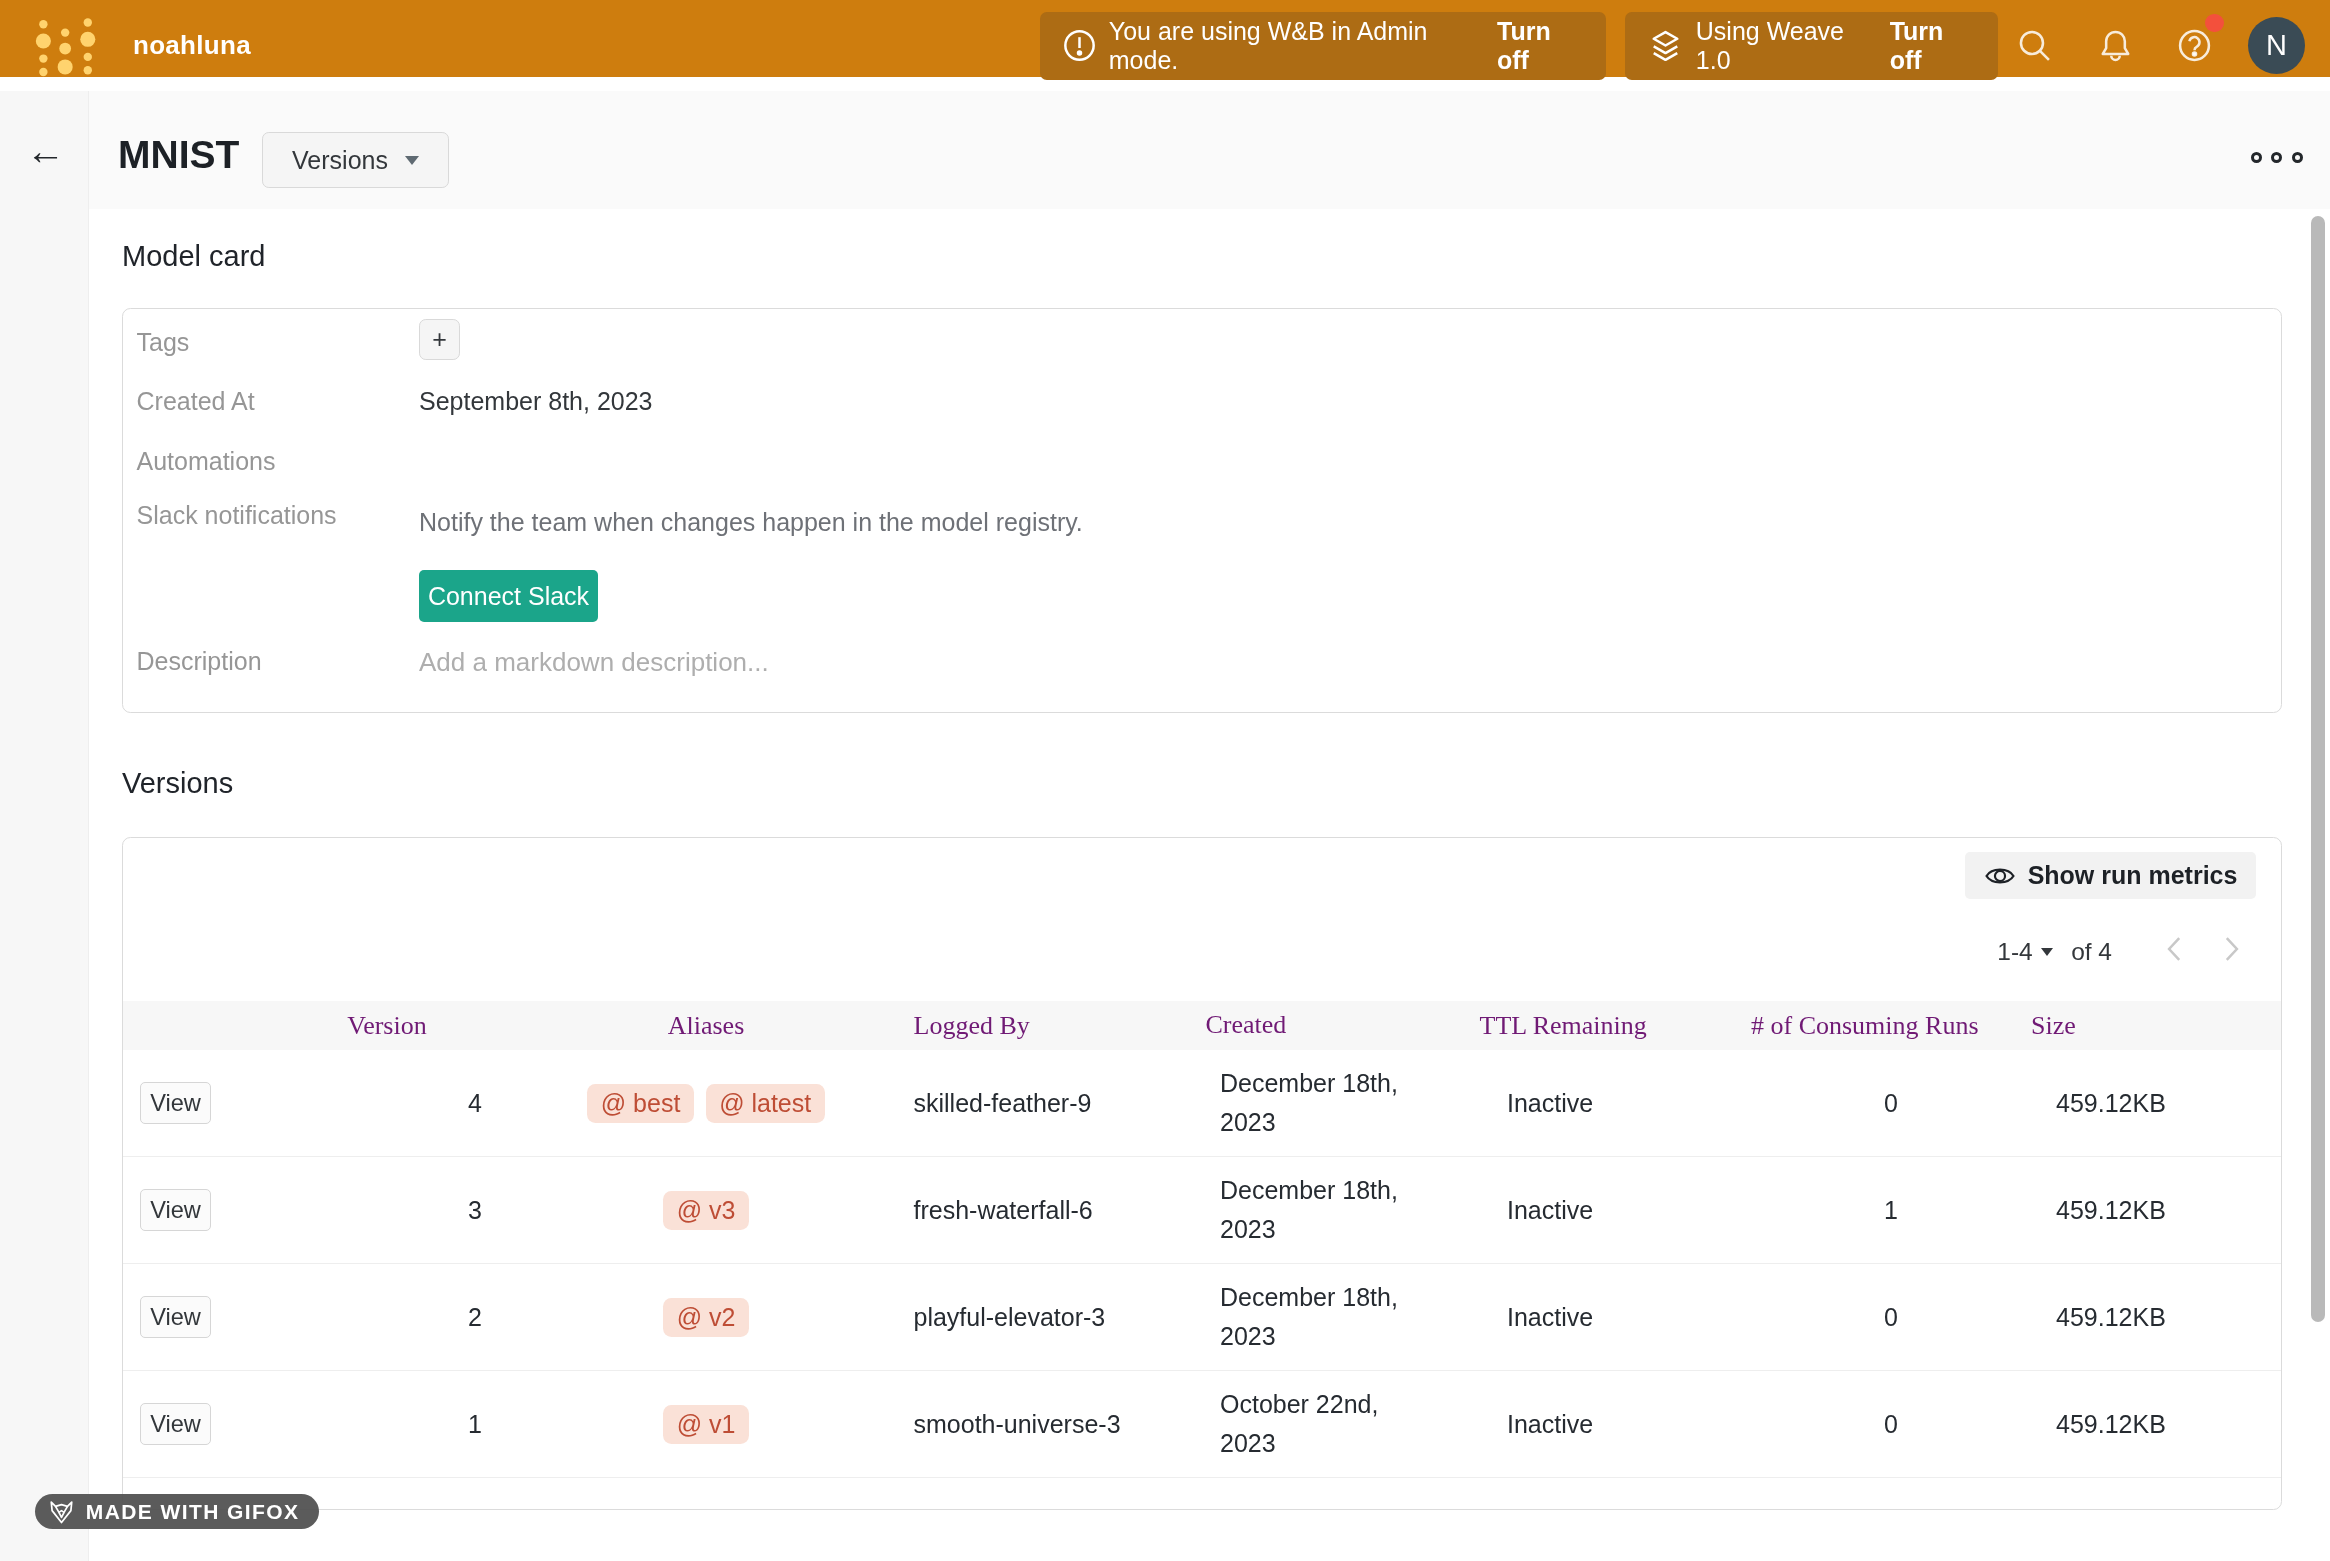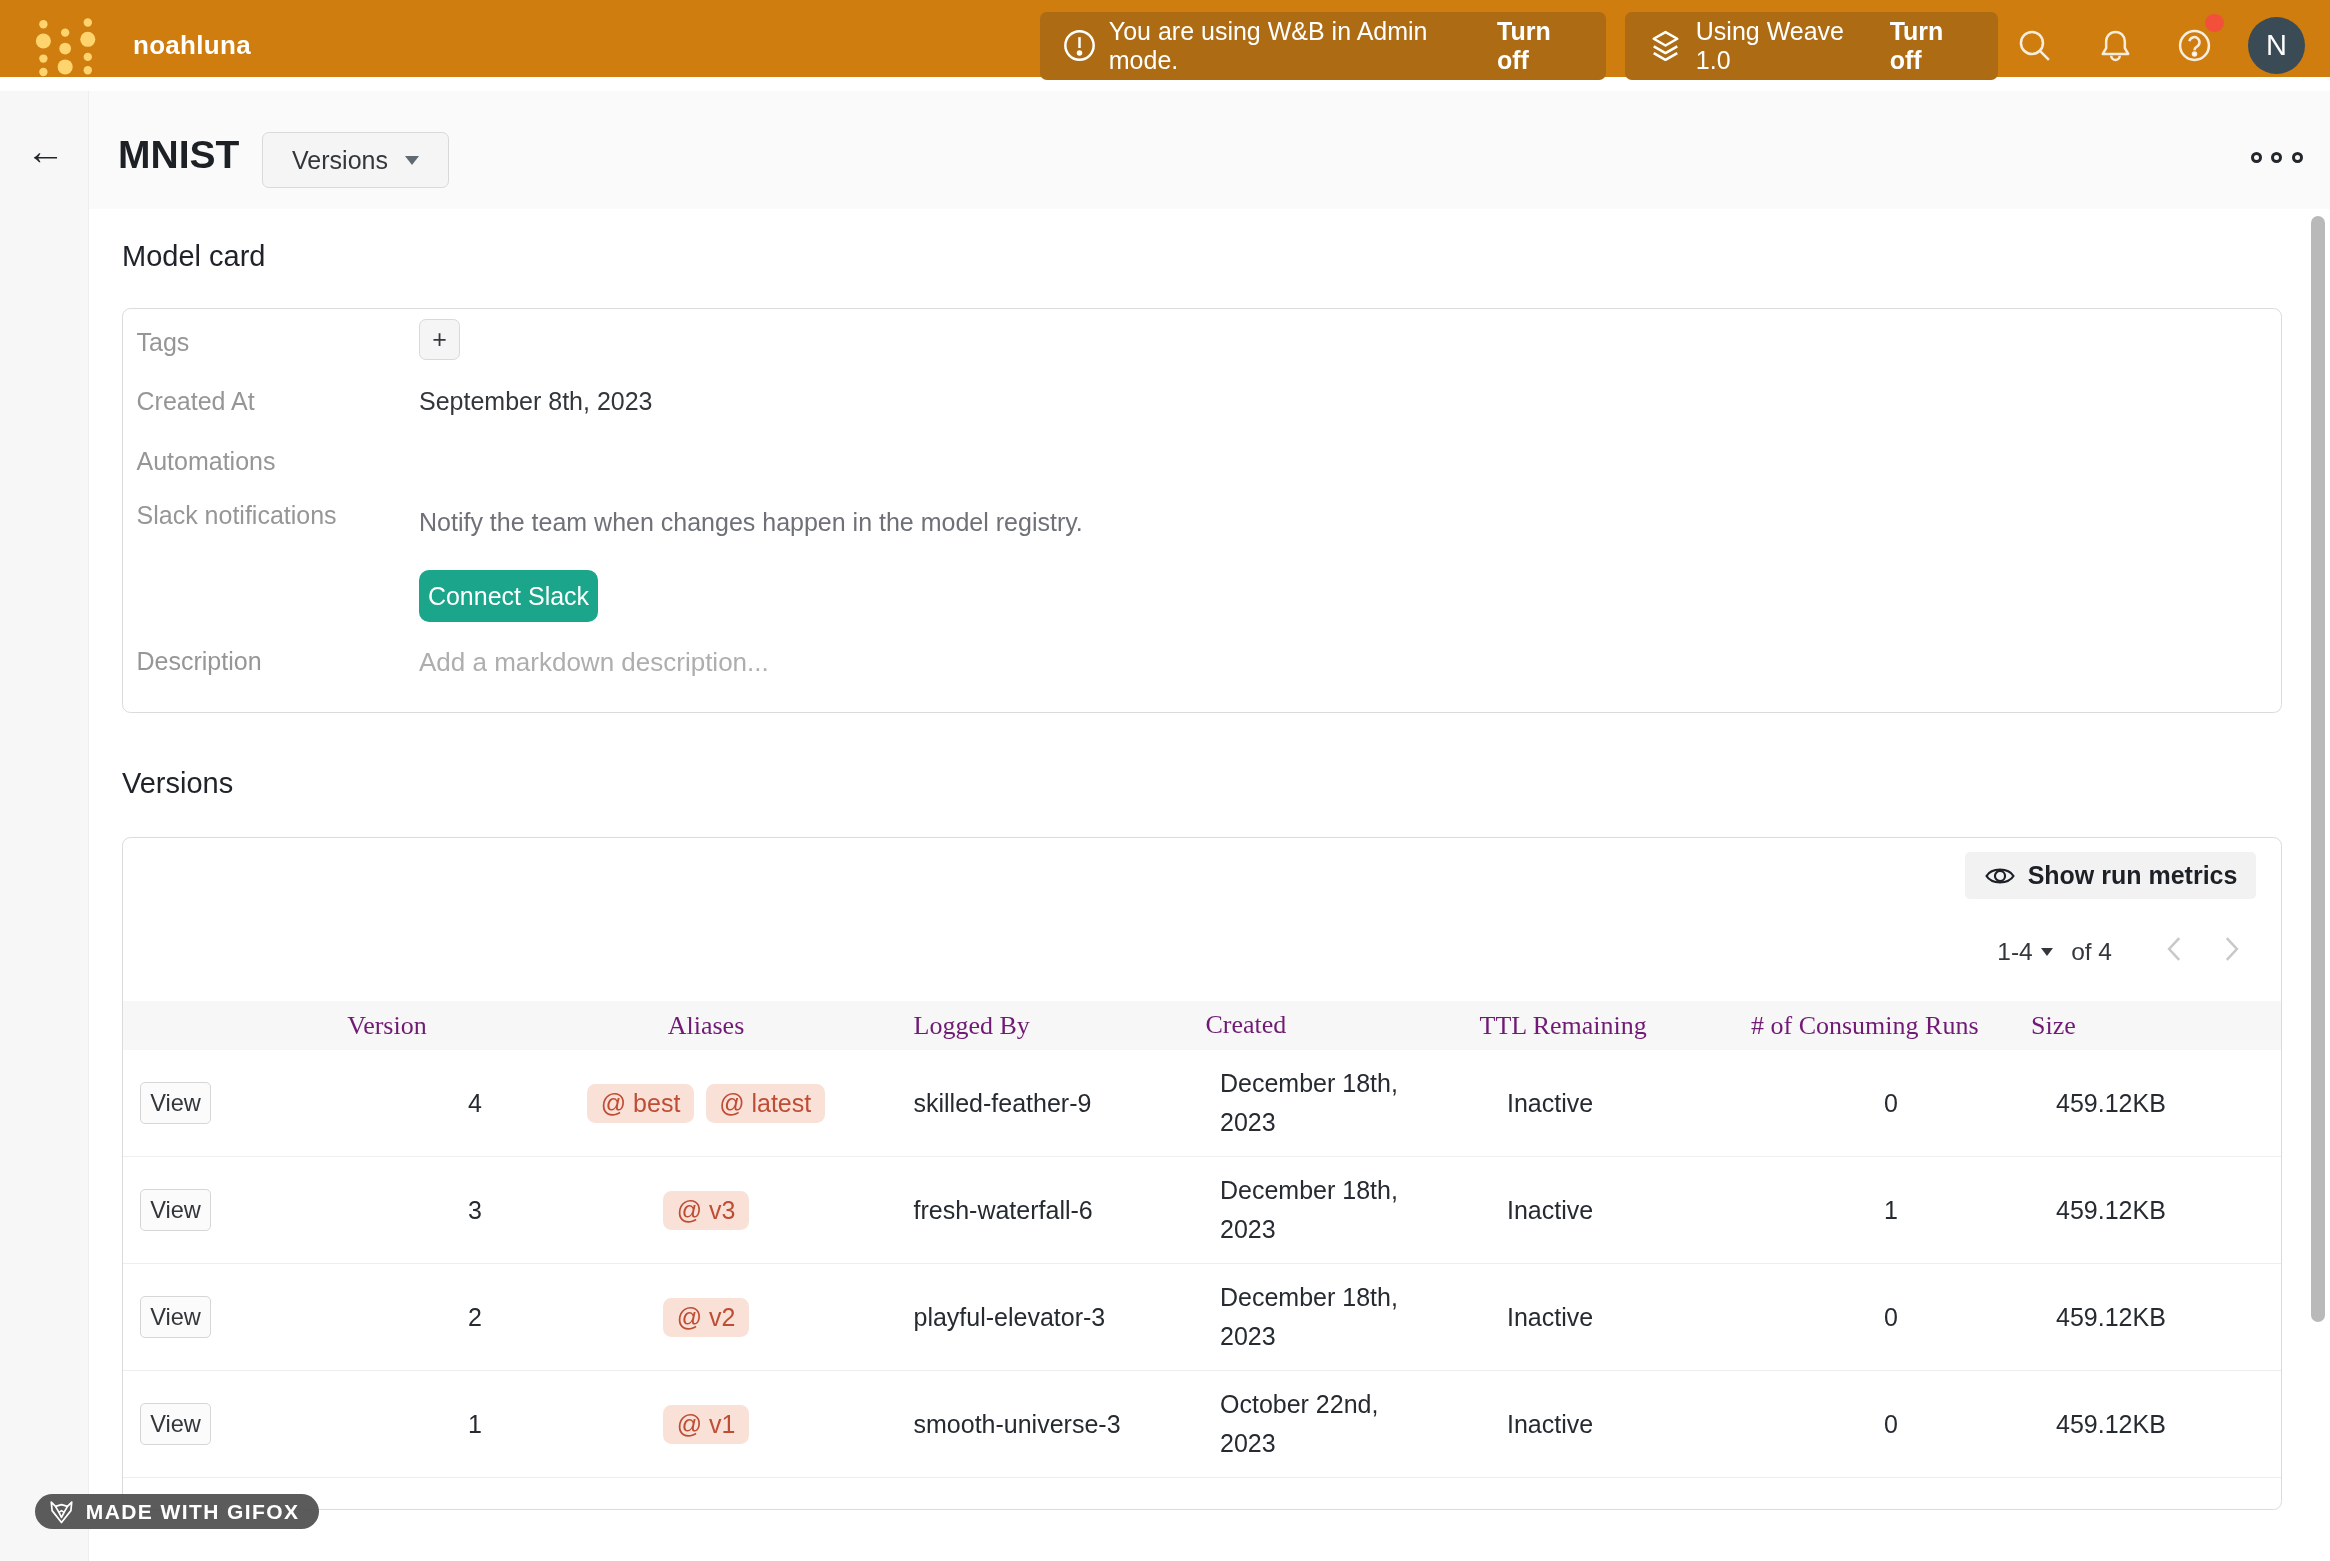--- a/index.html
+++ b/index.html
@@ -47,21 +47,21 @@
   
   .model-card { position:absolute; left:122px; top:308px; width:2160px; height:405px;
     border:0.8px solid #dbdbdb; border-radius:8.4px; background:#fff; }
   .mc-label { position:absolute; left:13.5px; font-size:25px; color:#969696; }
   .mc-value { position:absolute; left:296px; font-size:25px; color:#33373b; }
   .add-tag-btn { position:absolute; left:296px; top:10px; width:41px; height:41px;
     background:#f5f5f5; border:0.8px solid #d9d9d9; border-radius:6.8px; font-size:25px; color:#33373b;
     display:flex; align-items:center; justify-content:center; cursor:pointer; }
   .teal-link { color:#0e7d8c; font-weight:700; cursor:pointer; }
   .slack-btn { position:absolute; left:296px; top:261px; width:179px; height:52px;
-    background:#1ba58a; border:none; border-radius:10px; color:#fff; font-size:25px; cursor:pointer; }
+    background:#1ba58a; border:none; border-radius:5px; color:#fff; font-size:25px; cursor:pointer; }
   .desc-placeholder { color:#aeaeae; font-size:26px; cursor:text; }
 
   
   .versions-card { position:absolute; left:122px; top:837px; width:2160px; height:673px;
     border:0.8px solid #dbdbdb; border-radius:8.4px; background:#fff; }
   .show-metrics { position:absolute; right:25px; top:14.4px; height:47px; background:#f2f2f2;
     border:none; border-radius:5px; display:flex; align-items:center; gap:11.8px; padding:0 18.6px;
     font-size:25px; font-weight:700; color:#1d2126; cursor:pointer; }
   .pager { position:absolute; right:169px; top:100px; display:flex; align-items:center;
     font-size:24.5px; color:#33373b; }

